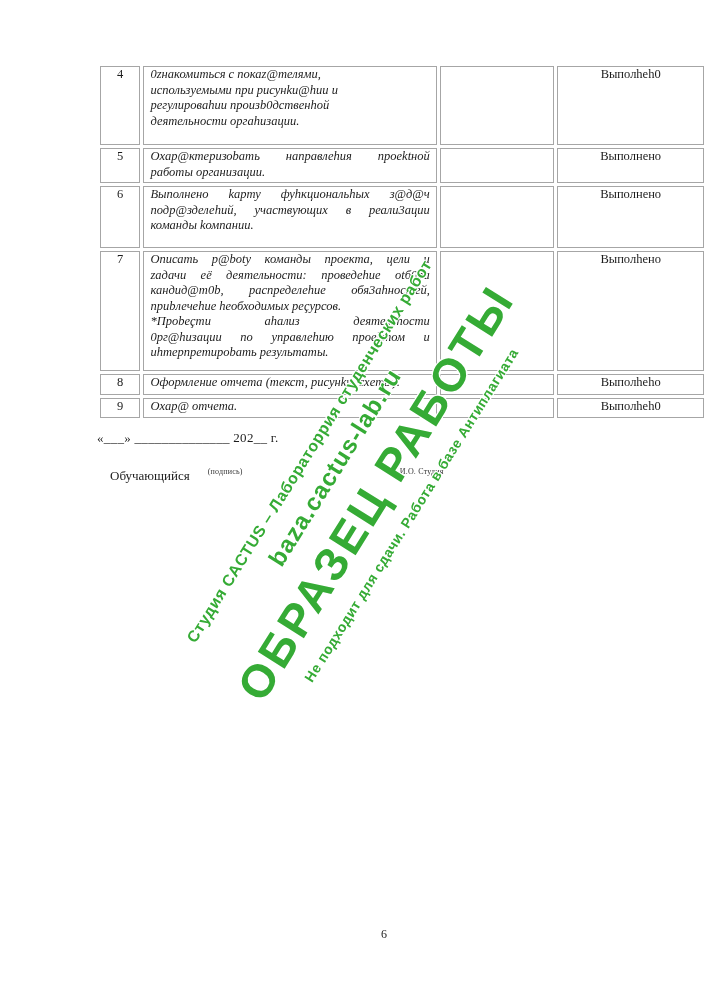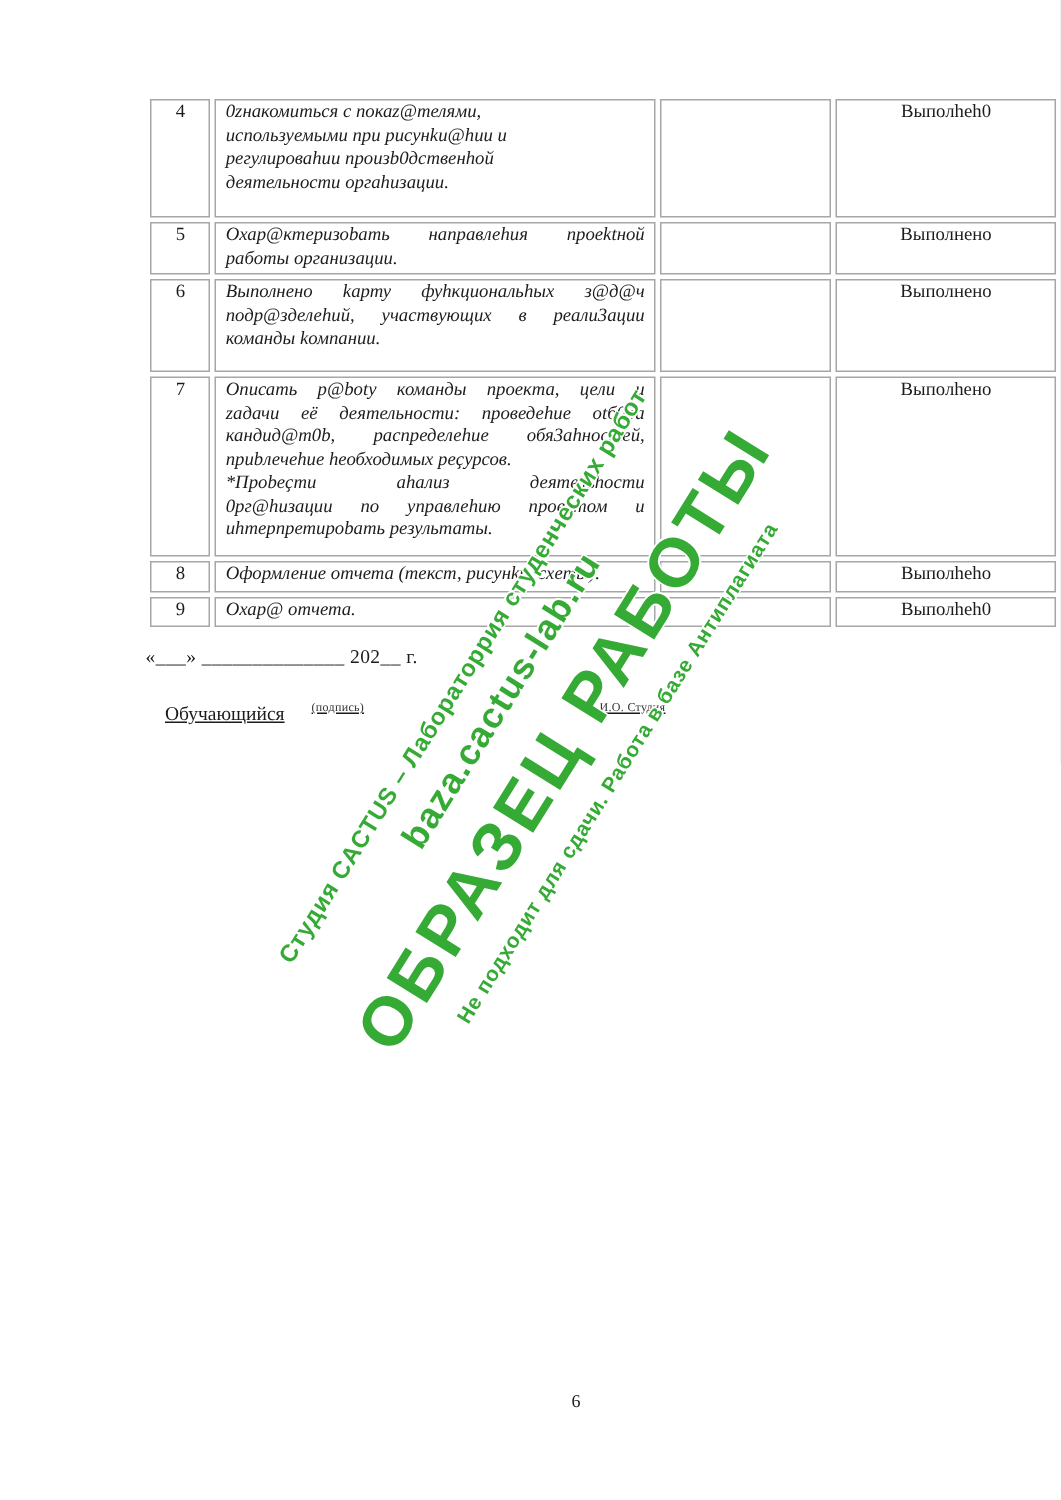--- a/index.html
+++ b/index.html
@@ -37,21 +37,20 @@
 
   
   .date-line {
     position:absolute; left:97px; top:430px;
     font-size:13px; letter-spacing:0.3px;
   }
   .student-row {
     position:absolute; left:110px; top:466px;
     display:flex; align-items:flex-start;
     font-size:13px;
-    text-decoration:underline;
   }
   .student-label { padding-top:2px; }
   .sigline { display:flex; flex-direction:row; }
   .sigline .rule { height:16px; border-bottom:1px solid #3a3a3a; }
   .sigline .cap {
     font-size:8px; color:#333; text-align:center; padding-top:1px;
     letter-spacing:0.2px;
   }
   .sig1 { width:182px; margin-left:18px; }
   .sig2 { width:275px; margin-left:10px; }

